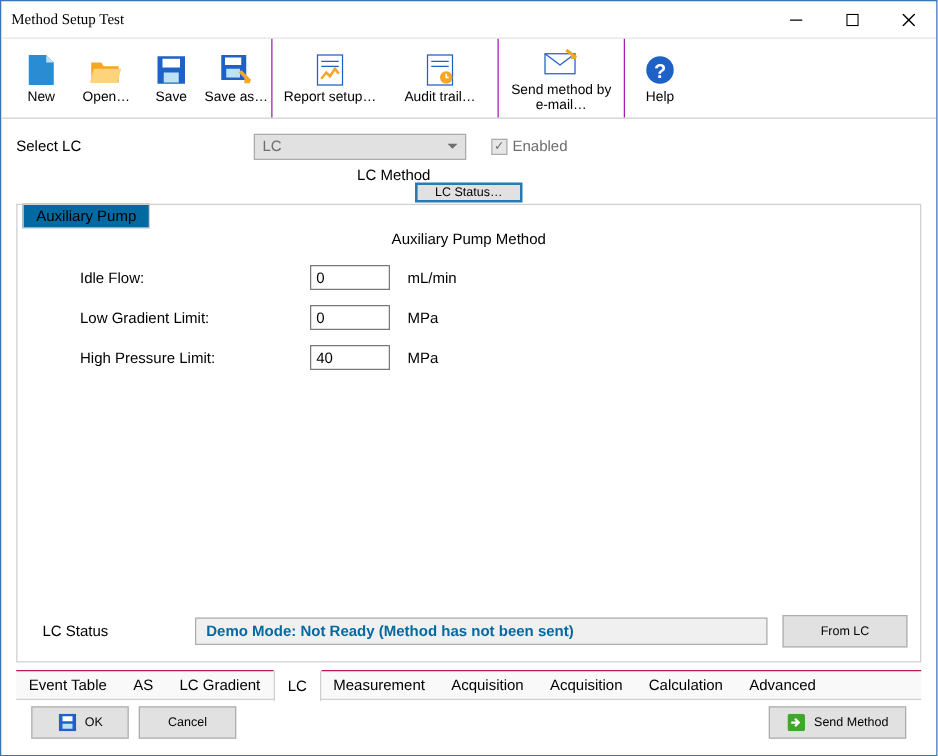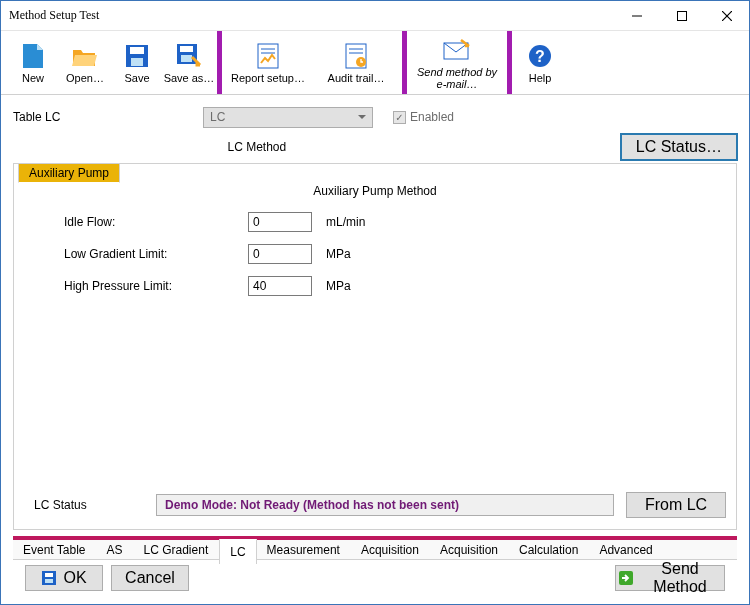--- a/index.html
+++ b/index.html
@@ -36,35 +36,35 @@
   .toolbar {
     height: 64px;
     display: flex;
     align-items: stretch;
     border-bottom: 1px solid #d0d0d0;
     padding-left: 4px;
   }
   .toolbar .group {
     display:flex;
     align-items:stretch;
-    border-right: 5px solid #a21caf;
+    border-right: 1px solid #a21caf;
     padding: 0 2px;
   }
   .toolbar .group:last-child { border-right:none; }
   .tbtn {
     width: 52px;
     display:flex;
     flex-direction:column;
     align-items:center;
     justify-content:center;
     gap:2px;
     cursor:default;
   }
   .tbtn.wide { width: 88px; }
-  .tbtn.wider { width: 96px; font-style: italic; }
+  .tbtn.wider { width: 96px; }
   .tbtn .icon { width:28px; height:28px; display:flex; align-items:center; justify-content:center; }
   .tbtn .lbl { font-size:11px; text-align:center; line-height:12px; white-space:pre-wrap; }
 
   
   .content {
     flex:1;
     padding: 8px 12px 8px 12px;
     display:flex;
     flex-direction:column;
   }
@@ -96,29 +96,30 @@
     margin-left: 10px;
   }
   .check .box {
     width:13px; height:13px; border:1px solid #adadad; background:#e6e6e6;
     display:flex; align-items:center; justify-content:center; font-size:10px;
   }
 
   .method-row {
     display:flex; align-items:center; height:28px;
     margin-top:2px;
+    flex-direction:column;
   }
   .method-row .title { flex:1; text-align:center; padding-right:120px; }
   .btn {
     height:26px;
     border:1px solid #adadad;
     background:#e1e1e1;
     padding:0 14px;
     display:inline-flex; align-items:center; justify-content:center;
-    font-size:16px;
+    font-size:10px;
     cursor:default;
   }
   .btn.icon-btn { padding:0 3px; gap:6px; }
   .btn.icon-btn .ico { width:16px; height:16px; display:flex; align-items:center; justify-content:center; }
   .btn.focused { outline:2px solid #2a7ab0; outline-offset:-1px; }
 
   
   .panel {
     flex:1;
     border:1px solid #d0d0d0;
@@ -126,21 +127,21 @@
     position:relative;
     padding: 20px 10px 10px 10px;
     display:flex; flex-direction:column;
   }
   .inner-tab {
     position:absolute;
     top:-1px; left:4px;
     height:20px;
     border:1px solid #d0d0d0;
     border-bottom: 1px solid #fff;
-    background:#eab308;
+    background:#0369a1;
     padding:0 10px;
     display:flex; align-items:center;
     font-size:12px;
   }
   .panel-title {
     text-align:center;
     font-size:12px;
     margin-bottom: 8px;
   }
   .form-area { flex:1; }
@@ -163,29 +164,29 @@
     height:28px;
   }
   .status-row .slabel { width:110px;margin-left:10px; }
   .status-box {
     flex:1;
     height:22px;
     border:1px solid #adadad;
     background:#f0f0f0;
     display:flex; align-items:center;
     padding:0 8px;
-    color:#701a75;
+    color:#0369a1;
     font-weight:bold;
   }
   .status-row .btn { width:100px; justify-content:center; }
 
   
   .tabstrip {
     height:24px;
-    border-top:4px solid #be185d;
+    border-top:1px solid #be185d;
     border-bottom:1px solid #d0d0d0;
     display:flex;
     align-items:stretch;
     background:#f9f9f9;
     margin-top:6px;
   }
   .tabstrip .tab {
     padding:0 10px;
     display:flex; align-items:center;
     font-size:12px;
@@ -325,21 +326,21 @@
           </svg>
       </div>
       <div class="lbl">Help</div>
     </div>
   </div>
 </div>
 
 <div class="content">
 
   <div class="row-select">
-    <div class="lbl">Table LC</div>
+    <div class="lbl">Select LC</div>
     <div class="combo">
       <span>LC</span>
     </div>
     <div class="check">
       <span class="box">✓</span>
       <span>Enabled</span>
     </div>
   </div>
 
   <div class="method-row">

